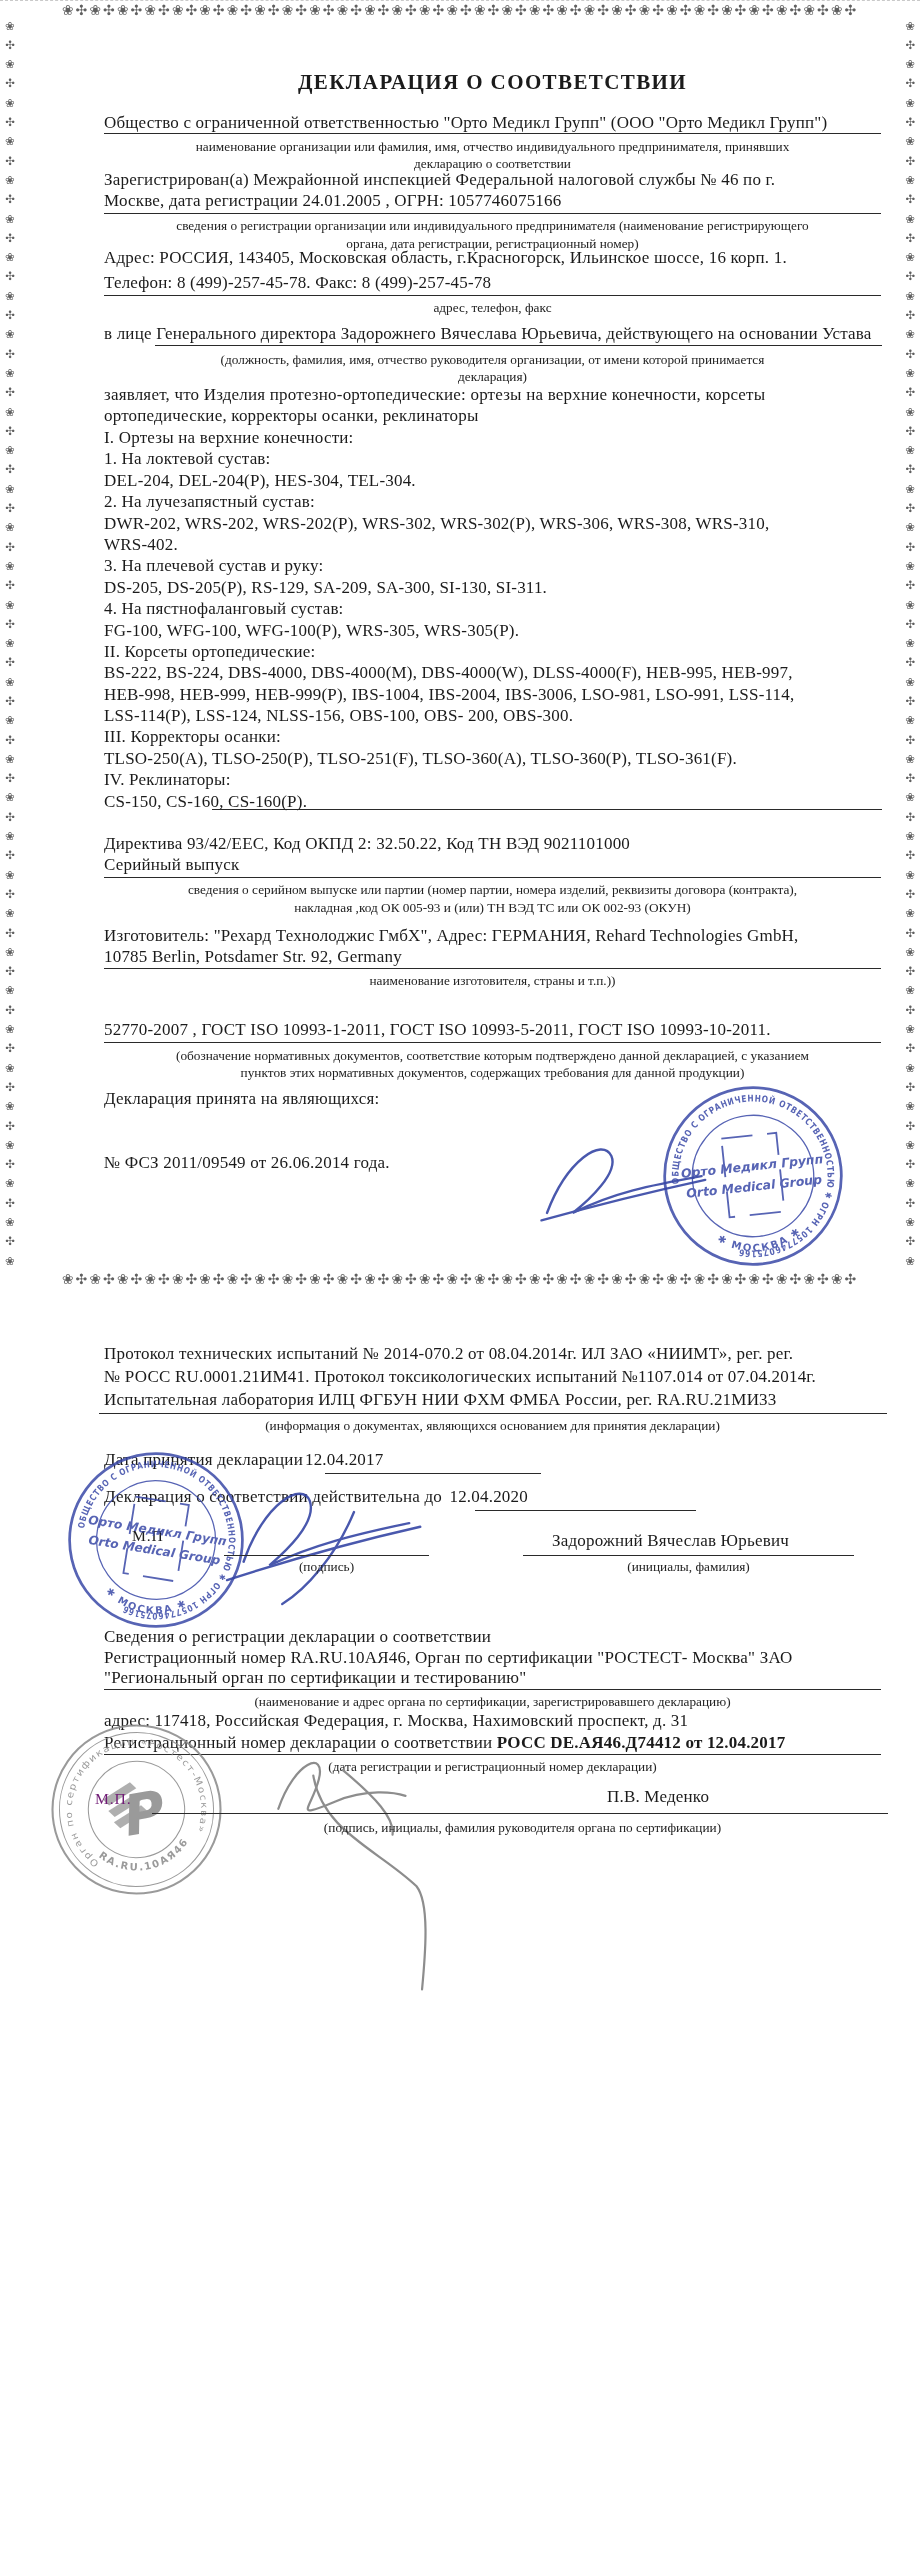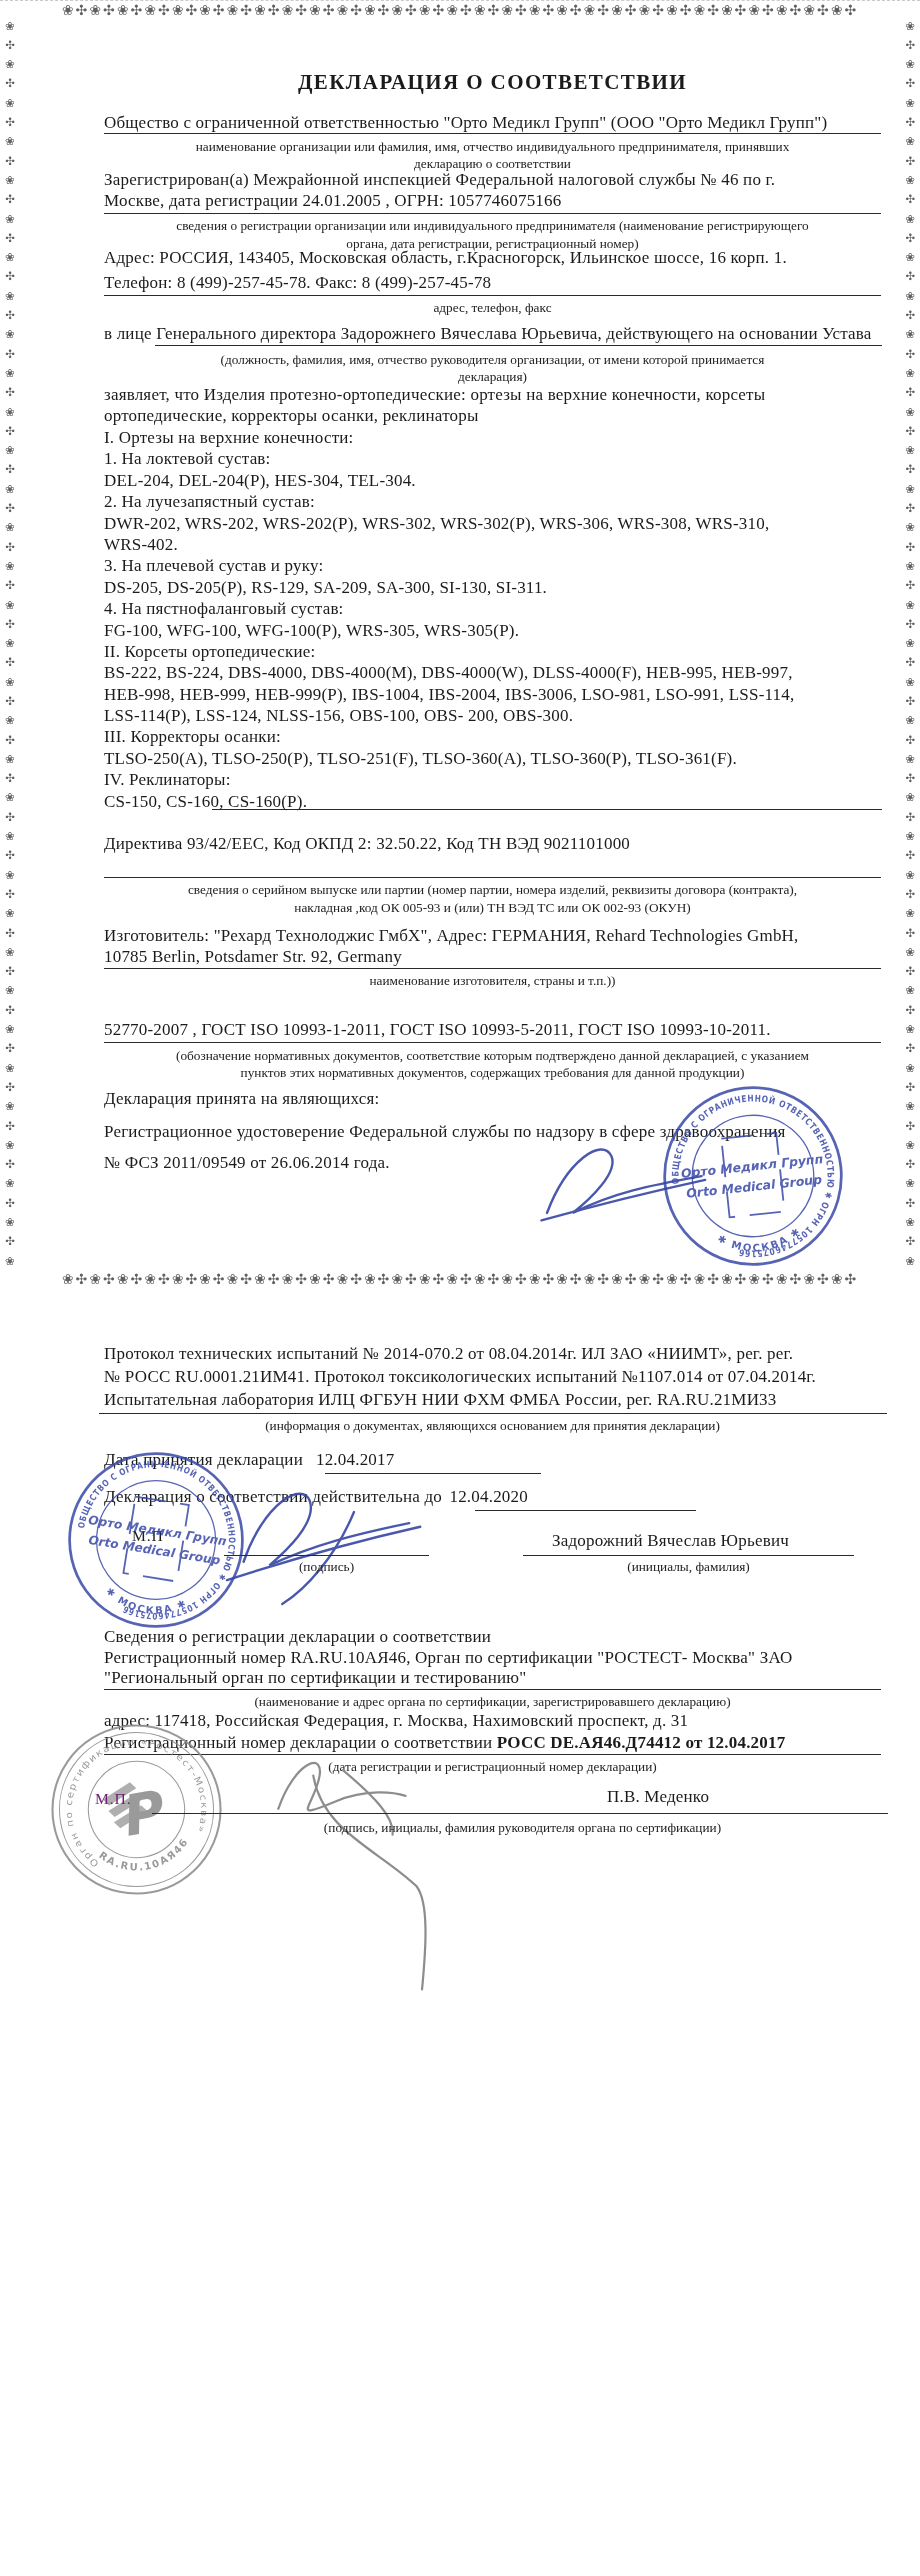--- a/index.html
+++ b/index.html
@@ -14,21 +14,21 @@
        font-weight:bold;letter-spacing:1.4px;}
   .prod div{height:21.4px;}
   .b-h{position:absolute;left:13px;width:894px;font-family:"DejaVu Sans",sans-serif;
        font-size:14px;letter-spacing:2px;color:#4b4b4b;text-align:center;opacity:.88;}
   .b-v{position:absolute;width:16.6px;font-family:"DejaVu Sans",sans-serif;font-size:11.5px;
        line-height:19.3px;color:#4b4b4b;white-space:pre;text-align:center;opacity:.88;}
   .stamp{position:absolute;}
   .sig{position:absolute;}
   .mp{position:absolute;font-size:15.6px;letter-spacing:0.9px;}
   .bold{font-weight:bold;}
-  .val{margin-left:13px;}
+  .val{margin-left:2px;}
   .topdash{position:absolute;top:0;left:0;width:100%;border-top:1.8px dashed #c9c9c9;}
 </style>
 </head>
 <body>
 
 <div id="page">
 
   <div class="topdash"></div>
 
   <div class="b-h" style="top:1.8px">❀✣❀✣❀✣❀✣❀✣❀✣❀✣❀✣❀✣❀✣❀✣❀✣❀✣❀✣❀✣❀✣❀✣❀✣❀✣❀✣❀✣❀✣❀✣❀✣❀✣❀✣❀✣❀✣❀✣</div>
@@ -206,36 +206,36 @@
     <div>HEB-998, HEB-999, HEB-999(P), IBS-1004, IBS-2004, IBS-3006, LSO-981, LSO-991, LSS-114,</div>
     <div>LSS-114(P), LSS-124, NLSS-156, OBS-100, OBS- 200, OBS-300.</div>
     <div>III. Корректоры осанки:</div>
     <div>TLSO-250(A), TLSO-250(P), TLSO-251(F), TLSO-360(A), TLSO-360(P), TLSO-361(F).</div>
     <div>IV. Реклинаторы:</div>
     <div>CS-150, CS-160, CS-160(P).</div>
   </div>
   <div class="u" style="top:809px;left:212px;width:670px"></div>
 
   <div class="ln" style="top:833px">Директива 93/42/ЕЕС, Код ОКПД 2:  32.50.22, Код ТН ВЭД 9021101000</div>
+  <div class="ln" style="top:854px">Серийный выпуск</div>
   <div class="u" style="top:877px;left:104px;width:777px"></div>
   <div class="cap" style="top:881px">сведения о серийном выпуске или партии (номер партии, номера изделий, реквизиты договора (контракта),</div>
   <div class="cap" style="top:899px">накладная ,код ОК 005-93 и (или) ТН ВЭД ТС или ОК 002-93 (ОКУН)</div>
 
   <div class="ln" style="top:925px">Изготовитель: "Рехард Технолоджис ГмбХ", Адрес: ГЕРМАНИЯ, Rehard Technologies GmbH,</div>
   <div class="ln" style="top:946px">10785 Berlin, Potsdamer Str. 92, Germany</div>
   <div class="u" style="top:968px;left:104px;width:777px"></div>
   <div class="cap" style="top:972px">наименование изготовителя, страны и т.п.))</div>
 
   <div class="ln" style="top:1019px">52770-2007 , ГОСТ  ISO 10993-1-2011,  ГОСТ ISO 10993-5-2011, ГОСТ  ISO 10993-10-2011.</div>
   <div class="u" style="top:1042px;left:104px;width:777px"></div>
   <div class="cap" style="top:1047px">(обозначение нормативных документов, соответствие которым подтверждено данной декларацией, с указанием</div>
   <div class="cap" style="top:1064px">пунктов этих нормативных документов, содержащих требования для данной продукции)</div>
 
   <div class="ln" style="top:1088px">Декларация принята на являющихся:</div>
-  <div class="ln" style="top:1121px">Регистрационное удостоверение Федеральной службы по надзору в сфере здравоохранения</div>
   <div class="ln" style="top:1152px">№ ФСЗ 2011/09549 от 26.06.2014 года.</div>
 
   <svg width="0" height="0" style="position:absolute" aria-hidden="true">
     <defs>
       <g id="orgStamp">
         <circle cx="100" cy="100" r="96" fill="none" stroke="currentColor" stroke-width="3"></circle>
         <circle cx="100" cy="100" r="66" fill="none" stroke="currentColor" stroke-width="1.4"></circle>
         <path id="ringPathA" d="M 19,100 A 81,81 0 1 1 181,100 A 81,81 0 1 1 19,100" fill="none"></path>
         <path id="ringPathB" d="M 33,138 A 73,73 0 0 0 167,138" fill="none"></path>
         <text font-size="10" font-weight="bold" letter-spacing="1" fill="currentColor" font-family="DejaVu Sans, sans-serif">

